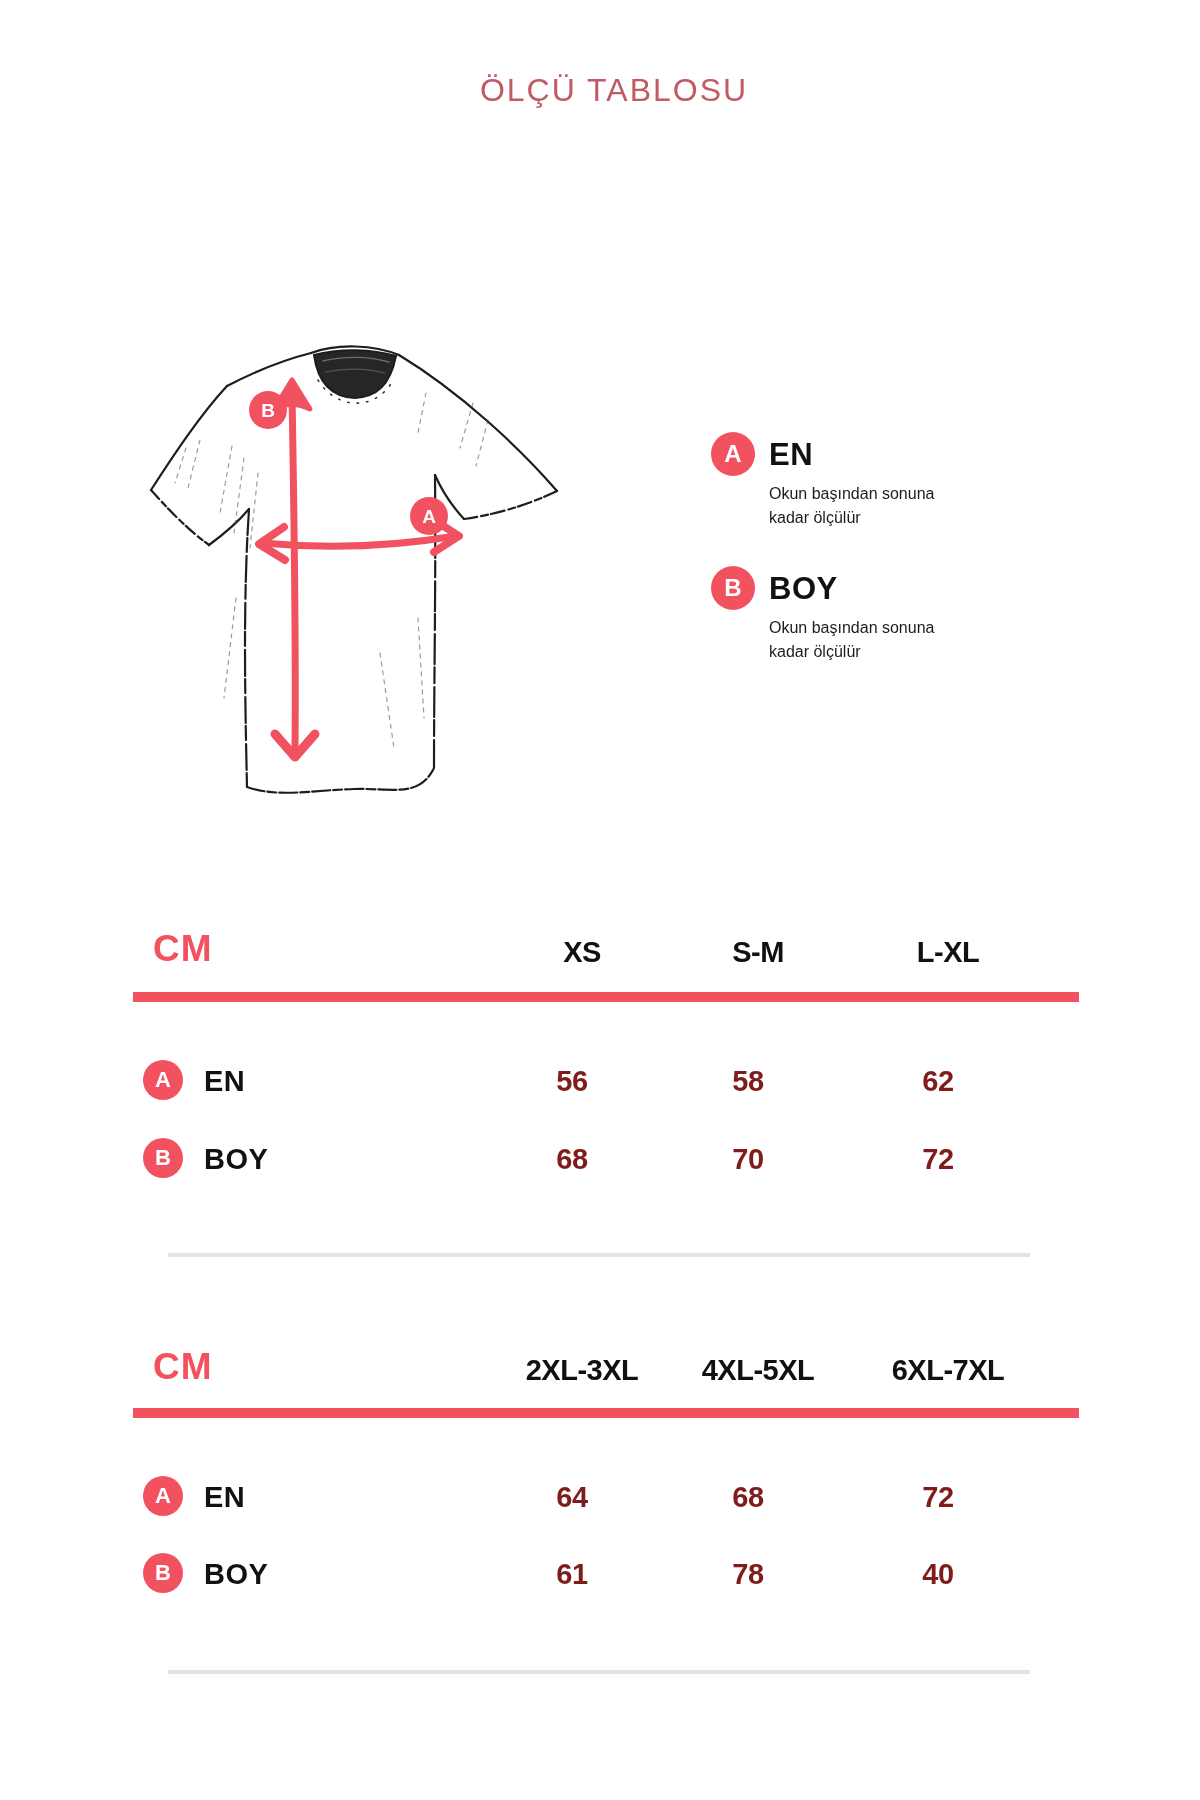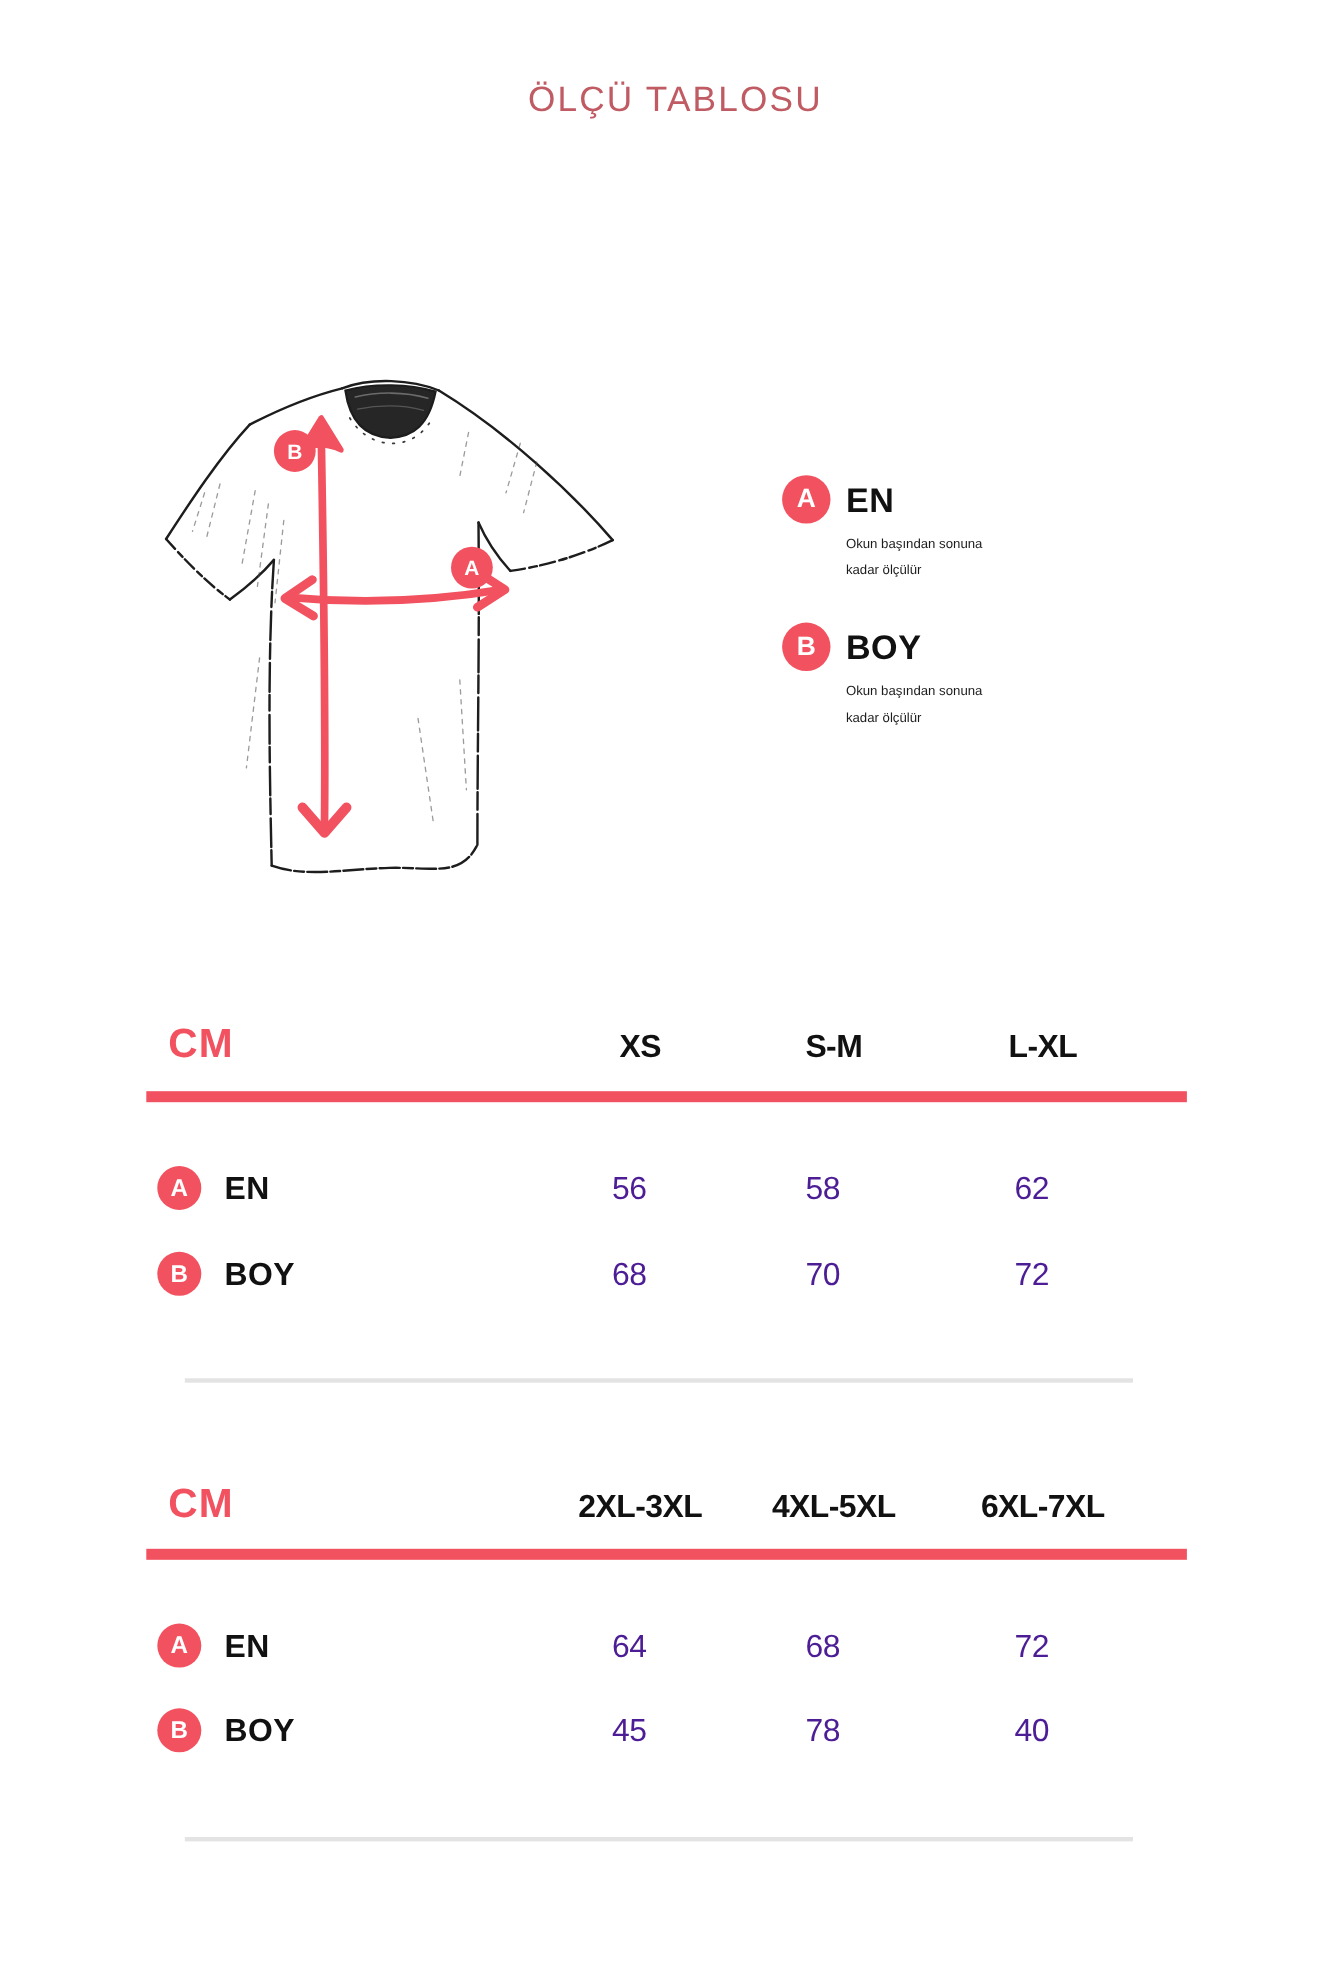--- a/index.html
+++ b/index.html
@@ -37,21 +37,21 @@
   .lg-circle{
     position:absolute;left:0;top:0;width:44px;height:44px;border-radius:50%;
     background:var(--coral);color:#fff;font-weight:700;font-size:24px;
     display:flex;align-items:center;justify-content:center;
   }
   .lg-label{
     position:absolute;left:58px;top:5px;font-size:31px;font-weight:700;color:#111;
     letter-spacing:0.5px;
   }
   .lg-desc{
-    position:absolute;left:58px;top:50px;font-size:12px;line-height:24px;color:#1c1c1c;
+    position:absolute;left:58px;top:50px;font-size:16px;line-height:24px;color:#1c1c1c;
   }
 
   
   .t-head{position:absolute;left:143px;width:946px;height:48px;}
   .t-unit{
     position:absolute;left:10px;top:0;font-size:37px;font-weight:700;color:var(--coral);
     letter-spacing:1px;
   }
   .t-col{
     position:absolute;top:8px;transform:translateX(-50%);
@@ -63,21 +63,21 @@
     position:absolute;left:10px;top:0;width:40px;height:40px;border-radius:50%;
     background:var(--coral);color:#fff;font-weight:700;font-size:22px;
     display:flex;align-items:center;justify-content:center;
   }
   .r-label{
     position:absolute;left:71px;top:5px;font-size:29px;font-weight:700;color:#111;
     letter-spacing:0.5px;
   }
   .r-val{
     position:absolute;top:5px;transform:translateX(-50%);
-    font-size:29px;font-weight:400;color:#4c1d95;letter-spacing:-0.5px;
+    font-size:29px;font-weight:700;color:#7f1d1d;letter-spacing:-0.5px;
   }
   .gray-rule{position:absolute;left:168px;width:862px;height:4px;background:var(--divider);}
 
   
   .c1{left:439px;} .c2{left:615px;} .c3{left:805px;}
 </style>
 </head>
 <body>
 
 <div class="canvas">
@@ -196,20 +196,20 @@
   <div class="t-row" style="top:1476px;">
     <span class="r-circle">A</span>
     <span class="r-label">EN</span>
     <span class="r-val c1">64</span>
     <span class="r-val c2">68</span>
     <span class="r-val c3">72</span>
   </div>
   <div class="t-row" style="top:1553px;">
     <span class="r-circle">B</span>
     <span class="r-label">BOY</span>
-    <span class="r-val c1">45</span>
+    <span class="r-val c1">61</span>
     <span class="r-val c2">78</span>
     <span class="r-val c3">40</span>
   </div>
 
   <div class="gray-rule" style="top:1670px;"></div>
 
 </div>
 
 </body></html>

